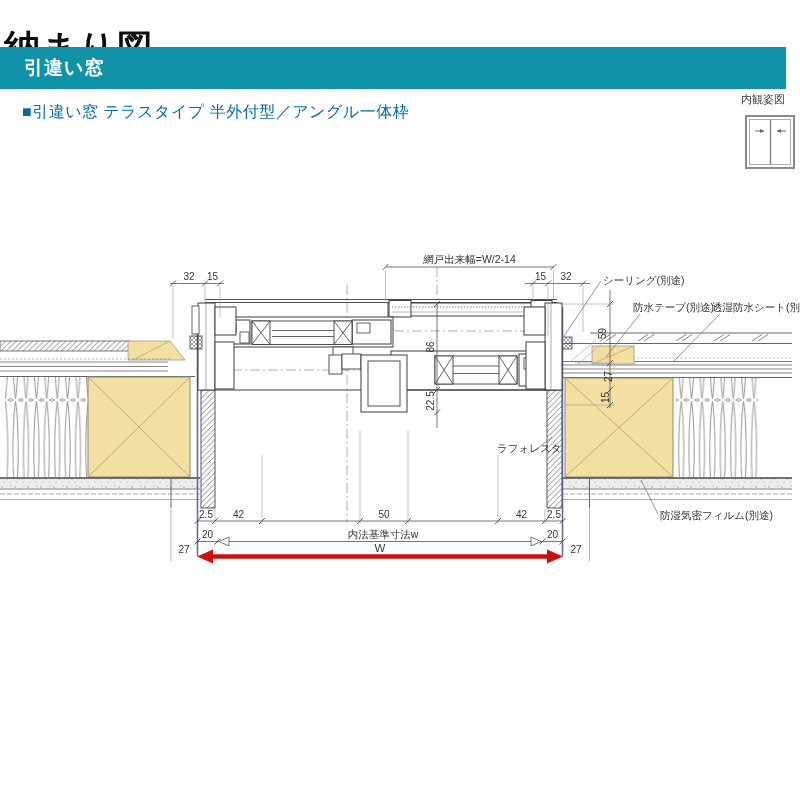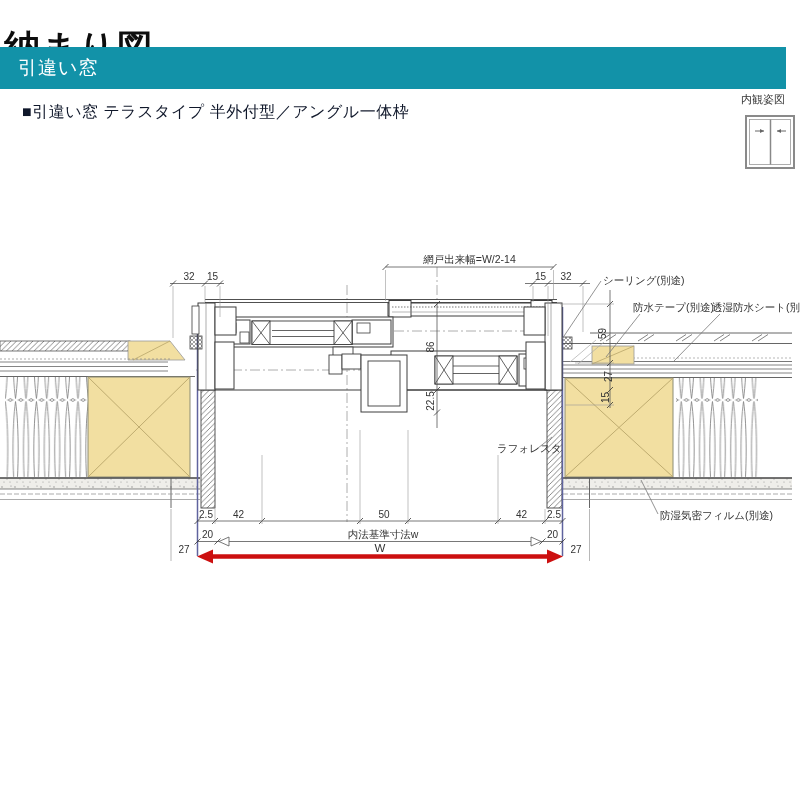--- a/index.html
+++ b/index.html
@@ -1,20 +1,20 @@
 <!DOCTYPE html>
 <html><head>
 <meta charset="utf-8">
 <style>
   html,body{margin:0;padding:0;background:#ffffff;}
   body{width:800px;height:800px;position:relative;font-family:"Liberation Sans",sans-serif;overflow:hidden;}
   .page-title{position:absolute;left:4px;top:0px;font-size:36px;font-weight:bold;color:#0d0d0d;letter-spacing:1px;}
   .banner{position:absolute;left:0;top:47px;width:786px;height:42px;background:#1292A8;}
-  .banner-label{color:#ffffff;font-size:19px;font-weight:normal;line-height:42px;padding-left:18px;letter-spacing:1px;}
-  .section-heading{position:absolute;left:22px;top:102px;font-size:16px;color:#0f172a;letter-spacing:0.5px;}
+  .banner-label{color:#ffffff;font-size:19px;font-weight:bold;line-height:42px;padding-left:24px;letter-spacing:1px;}
+  .section-heading{position:absolute;left:22px;top:102px;font-size:16px;color:#0369a1;letter-spacing:0.5px;}
   svg{position:absolute;left:0;top:0;}
   svg text{font-family:"Liberation Sans",sans-serif;fill:#333;}
   .dim{font-size:10px;}
   .lbl{font-size:10.5px;}
 </style>
 </head>
 <body>
 
 <h1 class="page-title">納まり図</h1>
 

